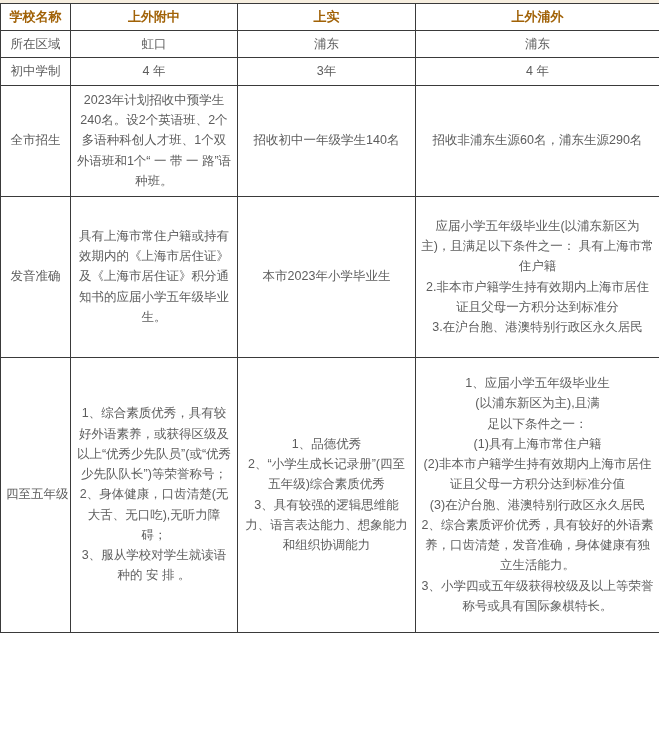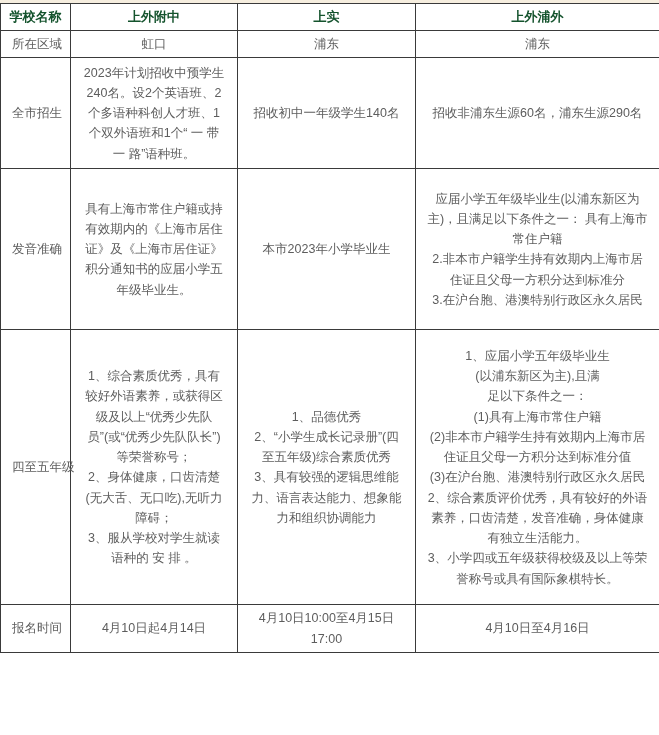--- a/index.html
+++ b/index.html
@@ -38,32 +38,32 @@
     table-layout: fixed;
     background: #ffffff;
   }
   table.cmp col.c-label { width: 70px; }
   table.cmp col.c-a     { width: 167px; }
   table.cmp col.c-b     { width: 178px; }
   table.cmp col.c-c     { width: 244px; }
 
   table.cmp td, table.cmp th {
     border: 1px solid #3a3a3a;
-    padding: 3px 11px;
+    padding: 3px 5px;
     vertical-align: middle;
     color: #5d5d5d;
     font-size: 12.5px;
     line-height: 1.62;
     font-weight: 400;
     text-align: center;
     box-sizing: border-box;
     background: #ffffff;
   }
   table.cmp th {
-    color: #14532d;
+    color: #a16207;
     font-weight: 700;
     font-size: 13px;
     height: 27px;
     padding: 2px 4px;
   }
   td.label {
     text-align: center;
     white-space: nowrap;
     font-size: 12.5px;
     color: #5d5d5d;
@@ -110,20 +110,26 @@
         <th>上外浦外</th>
       </tr>
     </thead>
     <tbody>
         <tr class="r-short">
           <td class="label">所在区域</td>
           <td class="center-small">虹口</td>
           <td class="center-small">浦东</td>
           <td class="center-small">浦东</td>
         </tr>
+        <tr class="r-short">
+          <td class="label">初中学制</td>
+          <td class="center-small">4 年</td>
+          <td class="center-small">3年</td>
+          <td class="center-small">4 年</td>
+        </tr>
         <tr class="r-plan">
           <td class="label">全市招生</td>
           <td class="just multi">2023年计划招收中预学生240名。设2个英语班、2个多语种科创人才班、1个双外语班和1个“ 一 带 一 路”语种班。</td>
           <td class="center-small">招收初中一年级学生140名</td>
           <td class="just multi">招收非浦东生源60名，浦东生源290名</td>
         </tr>
         <tr class="r-obj">
           <td class="label">发音准确</td>
           <td class="just multi">具有上海市常住户籍或持有效期内的《上海市居住证》及《上海市居住证》积分通知书的应届小学五年级毕业生。</td>
           <td class="center-small">本市2023年小学毕业生</td>
@@ -141,22 +147,16 @@
 3、具有较强的逻辑思维能力、语言表达能力、想象能力和组织协调能力</td>
           <td class="just multi">1、应届小学五年级毕业生
 (以浦东新区为主),且满
 足以下条件之一：
 (1)具有上海市常住户籍
 (2)非本市户籍学生持有效期内上海市居住证且父母一方积分达到标准分值
 (3)在沪台胞、港澳特别行政区永久居民
 2、综合素质评价优秀，具有较好的外语素养，口齿清楚，发音准确，身体健康有独立生活能力。
 3、小学四或五年级获得校级及以上等荣誉称号或具有国际象棋特长。</td>
         </tr>
-        <tr class="r-time">
-          <td class="label">报名时间</td>
-          <td class="center-small">4月10日起4月14日</td>
-          <td class="center-small">4月10日10:00至4月15日17:00</td>
-          <td class="center-small">4月10日至4月16日</td>
-        </tr>
       </tbody>
   </table>
 
 </div>
 
 </body></html>

